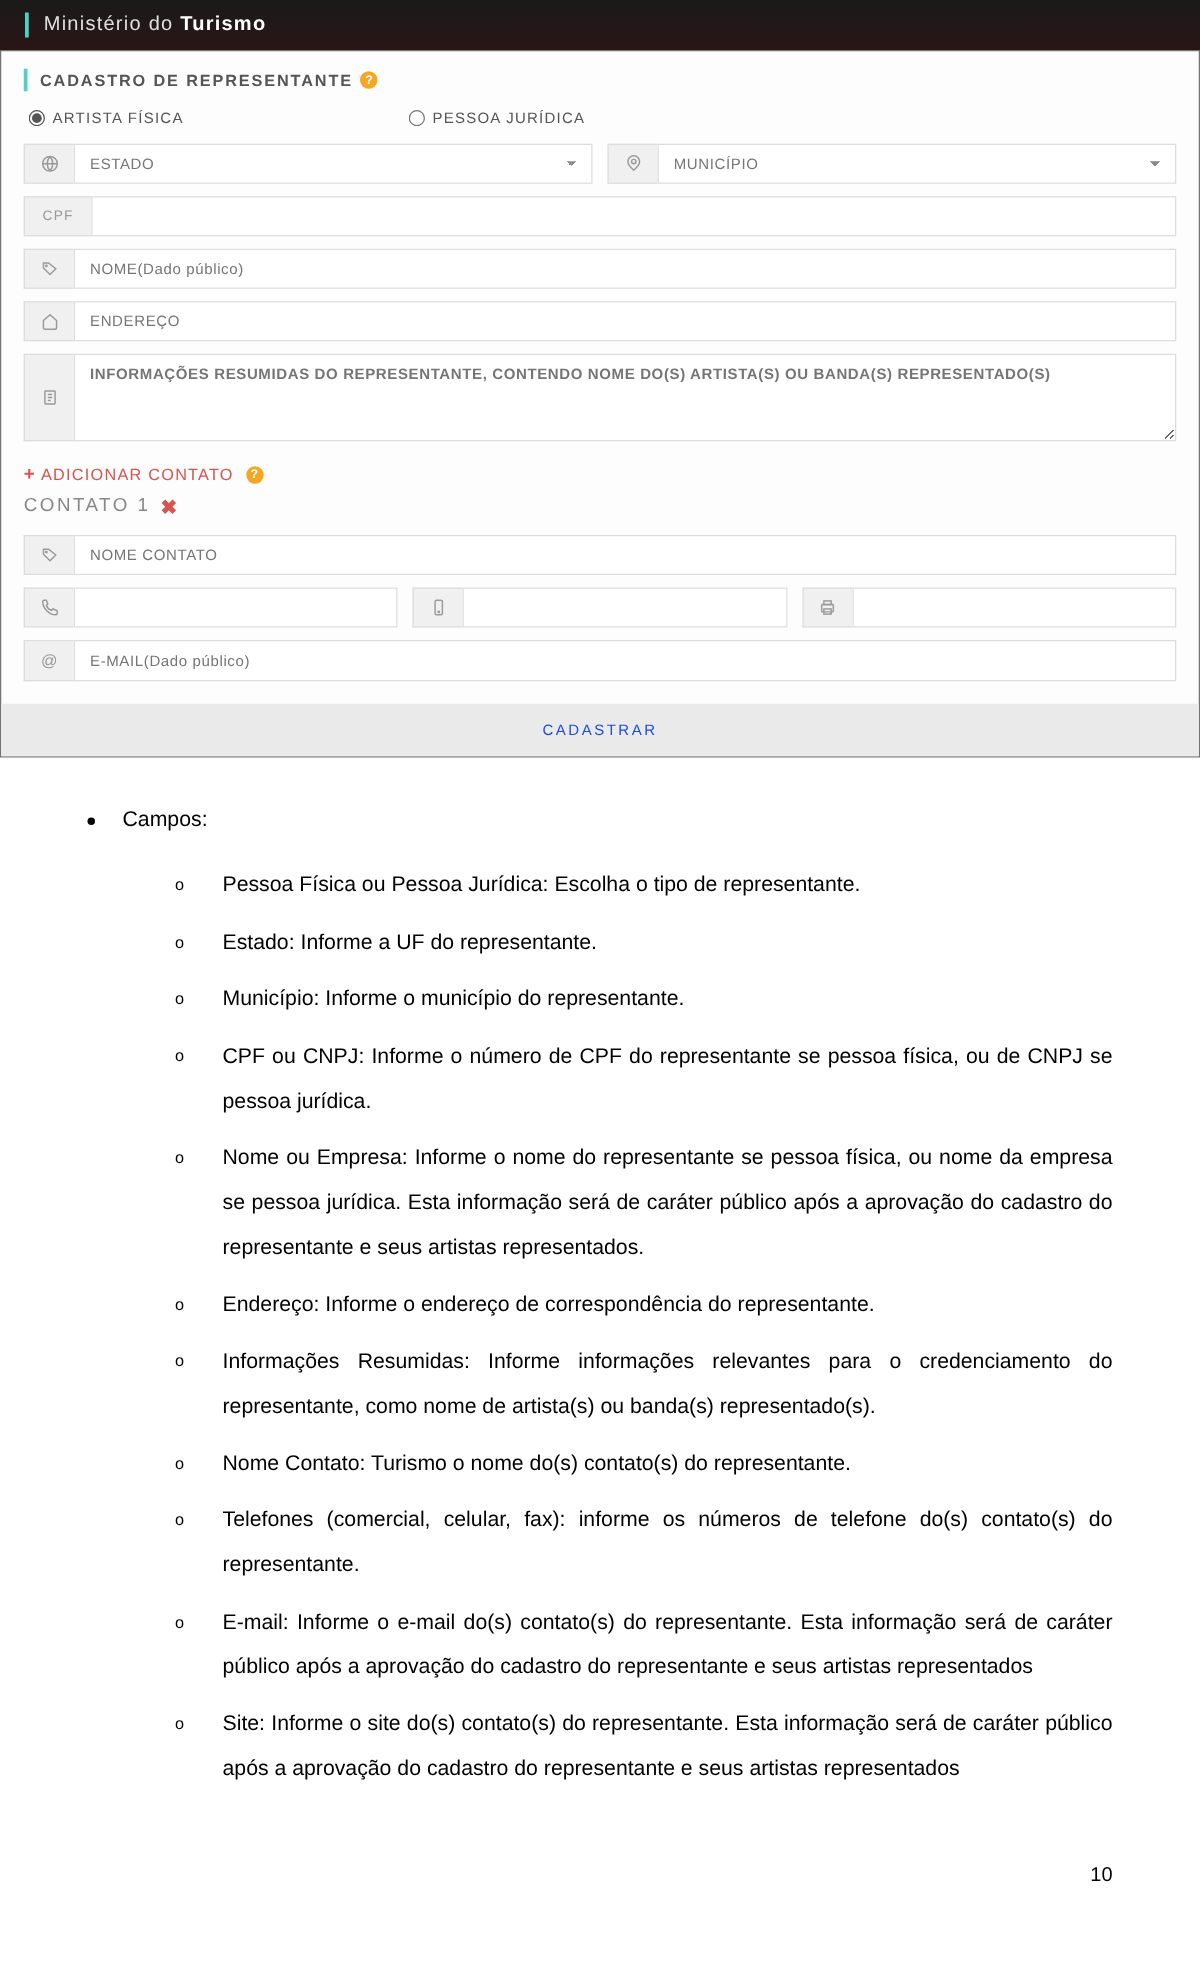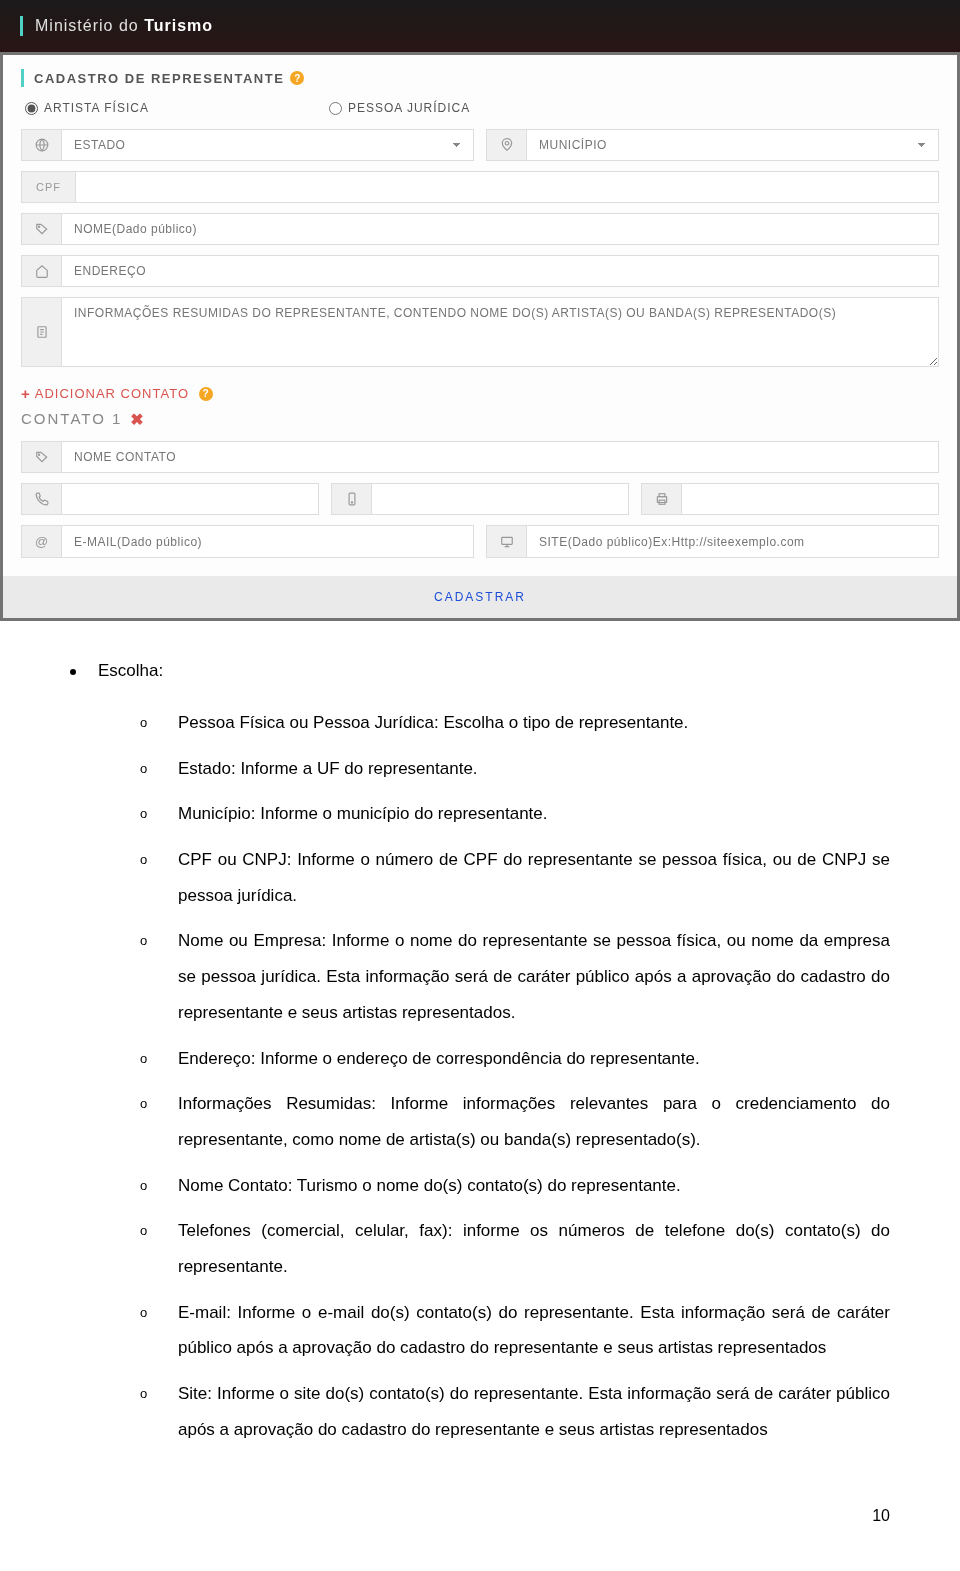--- a/index.html
+++ b/index.html
@@ -1,40 +1,40 @@
 <!DOCTYPE html>
 <html><head>
 <meta charset="utf-8">
 <style>
   * { box-sizing: border-box; margin: 0; padding: 0; }
   body { font-family: Arial, sans-serif; background: #fff; width: 960px; }
   
-  .header-bar { background: linear-gradient(180deg, #1a1a1a 0%, #2a1515 100%); height: 52px; display: flex; align-items: center; padding: 0 20px; }
+  .header-bar { background: linear-gradient(180deg, #1a1a1a 0%, #2a1515 100%); height: 40px; display: flex; align-items: center; padding: 0 20px; }
   .header-accent { width: 3px; height: 20px; background: #4fd1c5; margin-right: 12px; }
   .header-text { color: #e0e0e0; font-size: 16px; letter-spacing: 1px; }
   .header-text strong { color: #fff; font-weight: bold; }
   
-  .form-container { border: 3px solid #737373; margin: 0; padding: 14px 18px 0; background: #fdfdfd; }
+  .form-container { border: 1px solid #737373; margin: 0; padding: 14px 18px 0; background: #fdfdfd; }
   
   .section-title-row { display: flex; align-items: center; margin-bottom: 14px; }
   .section-accent { width: 3px; height: 18px; background: #4fd1c5; margin-right: 10px; }
   .section-title { font-size: 13px; letter-spacing: 1.5px; color: #555; font-weight: 600; }
   .help-icon { width: 14px; height: 14px; border-radius: 50%; background: #f5a623; color: #fff; font-size: 10px; display: inline-flex; align-items: center; justify-content: center; margin-left: 6px; font-weight: bold; }
   
   .radio-row { display: flex; gap: 180px; margin-bottom: 14px; padding-left: 4px; }
   .radio-item { display: flex; align-items: center; gap: 6px; font-size: 12px; color: #555; letter-spacing: 1px; }
   .radio-item input { accent-color: #555; }
   
   .form-row { display: flex; gap: 12px; margin-bottom: 10px; }
   .input-group { display: flex; flex: 1; }
   .input-addon { background: #f0f0f0; border: 1px solid #ddd; border-right: none; padding: 8px 10px; color: #999; font-size: 13px; min-width: 40px; display: flex; align-items: center; justify-content: center; }
   .input-addon-wide { min-width: 54px; font-size: 11px; letter-spacing: 1px; }
   .form-input, .form-select, .form-textarea { flex: 1; border: 1px solid #ddd; padding: 8px 12px; font-size: 12px; color: #777; background: #fff; font-family: inherit; letter-spacing: 0.5px; }
   .form-select { appearance: none; background-image: linear-gradient(45deg, transparent 50%, #888 50%), linear-gradient(135deg, #888 50%, transparent 50%); background-position: calc(100% - 16px) center, calc(100% - 12px) center; background-size: 4px 4px, 4px 4px; background-repeat: no-repeat; }
-  .form-textarea { resize: vertical; min-height: 70px; }
+  .form-textarea { resize: vertical; min-height: 70px; font-weight: bold; }
   
   .add-contact { color: #d9534f; font-size: 13px; letter-spacing: 1px; display: flex; align-items: center; gap: 4px; margin: 18px 0 8px; cursor: pointer; }
   .plus-icon { font-weight: bold; font-size: 15px; }
   .contact-header { font-size: 15px; color: #888; letter-spacing: 2px; margin-bottom: 12px; display: flex; align-items: flex-start; gap: 8px; }
   .remove-x { color: #d9534f; font-weight: bold; cursor: pointer; font-size: 16px; }
   
   .submit-row { margin: 18px -18px 0; }
   .submit-btn { width: 100%; background: #eaeaea; border: none; padding: 14px; font-size: 12px; color: #1d4ed8; letter-spacing: 2px; text-align: center; cursor: pointer; }
   
   .doc-content { padding: 40px 70px 30px; }
@@ -198,40 +198,31 @@
       </span>
       <input class="form-input" style="">
     </div>
   </div>
 
   <div class="form-row">
     <div class="input-group">
       <span class="input-addon">@</span>
       <input class="form-input" placeholder="E-MAIL(Dado público)" style="">
     </div>
-    <div class="input-group">
-      <span class="input-addon">
-        <svg class="icon-svg" viewBox="0 0 24 24" fill="none" stroke="#999" stroke-width="2">
-            <rect x="3" y="4" width="18" height="12" rx="1"></rect>
-            <path d="M8 20h8M12 16v4"></path>
-          </svg>
-      </span>
-      <input class="form-input" placeholder="SITE(Dado público)Ex:Http://siteexemplo.com" style="">
-    </div>
   </div>
 
   <div class="submit-row">
     <button class="submit-btn">CADASTRAR</button>
   </div>
 </div>
 
 <div class="doc-content">
   <div class="doc-bullet">
     <div class="bullet-mark"></div>
-    <div class="bullet-text">Escolha:</div>
+    <div class="bullet-text">Campos:</div>
   </div>
 
   <div class="sub-list">
     <div class="sub-item">
         <span class="sub-mark">o</span>
         <span class="sub-text"><strong>Pessoa Física ou Pessoa Jurídica</strong><span>: Escolha o tipo de representante.</span></span>
       </div>
     <div class="sub-item">
         <span class="sub-mark">o</span>
         <span class="sub-text"><strong>Estado</strong><span>: Informe a UF do representante.</span></span>

